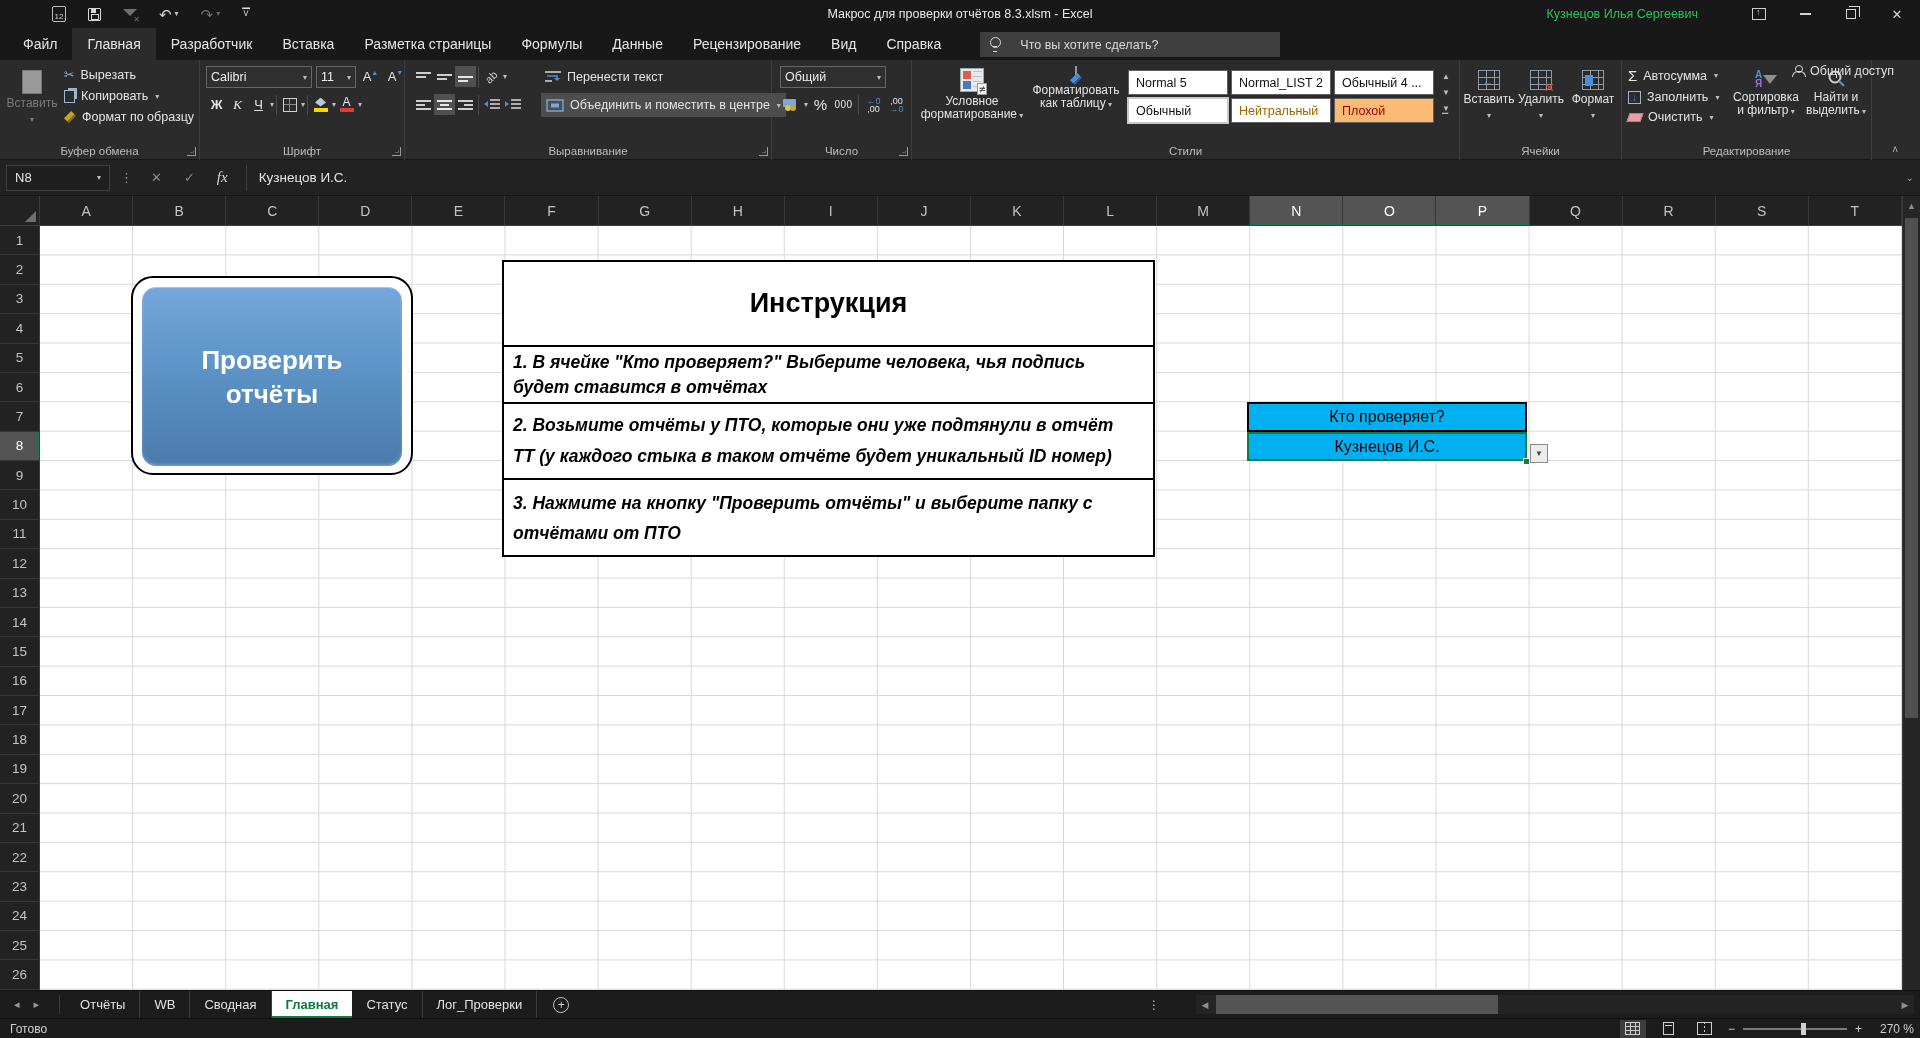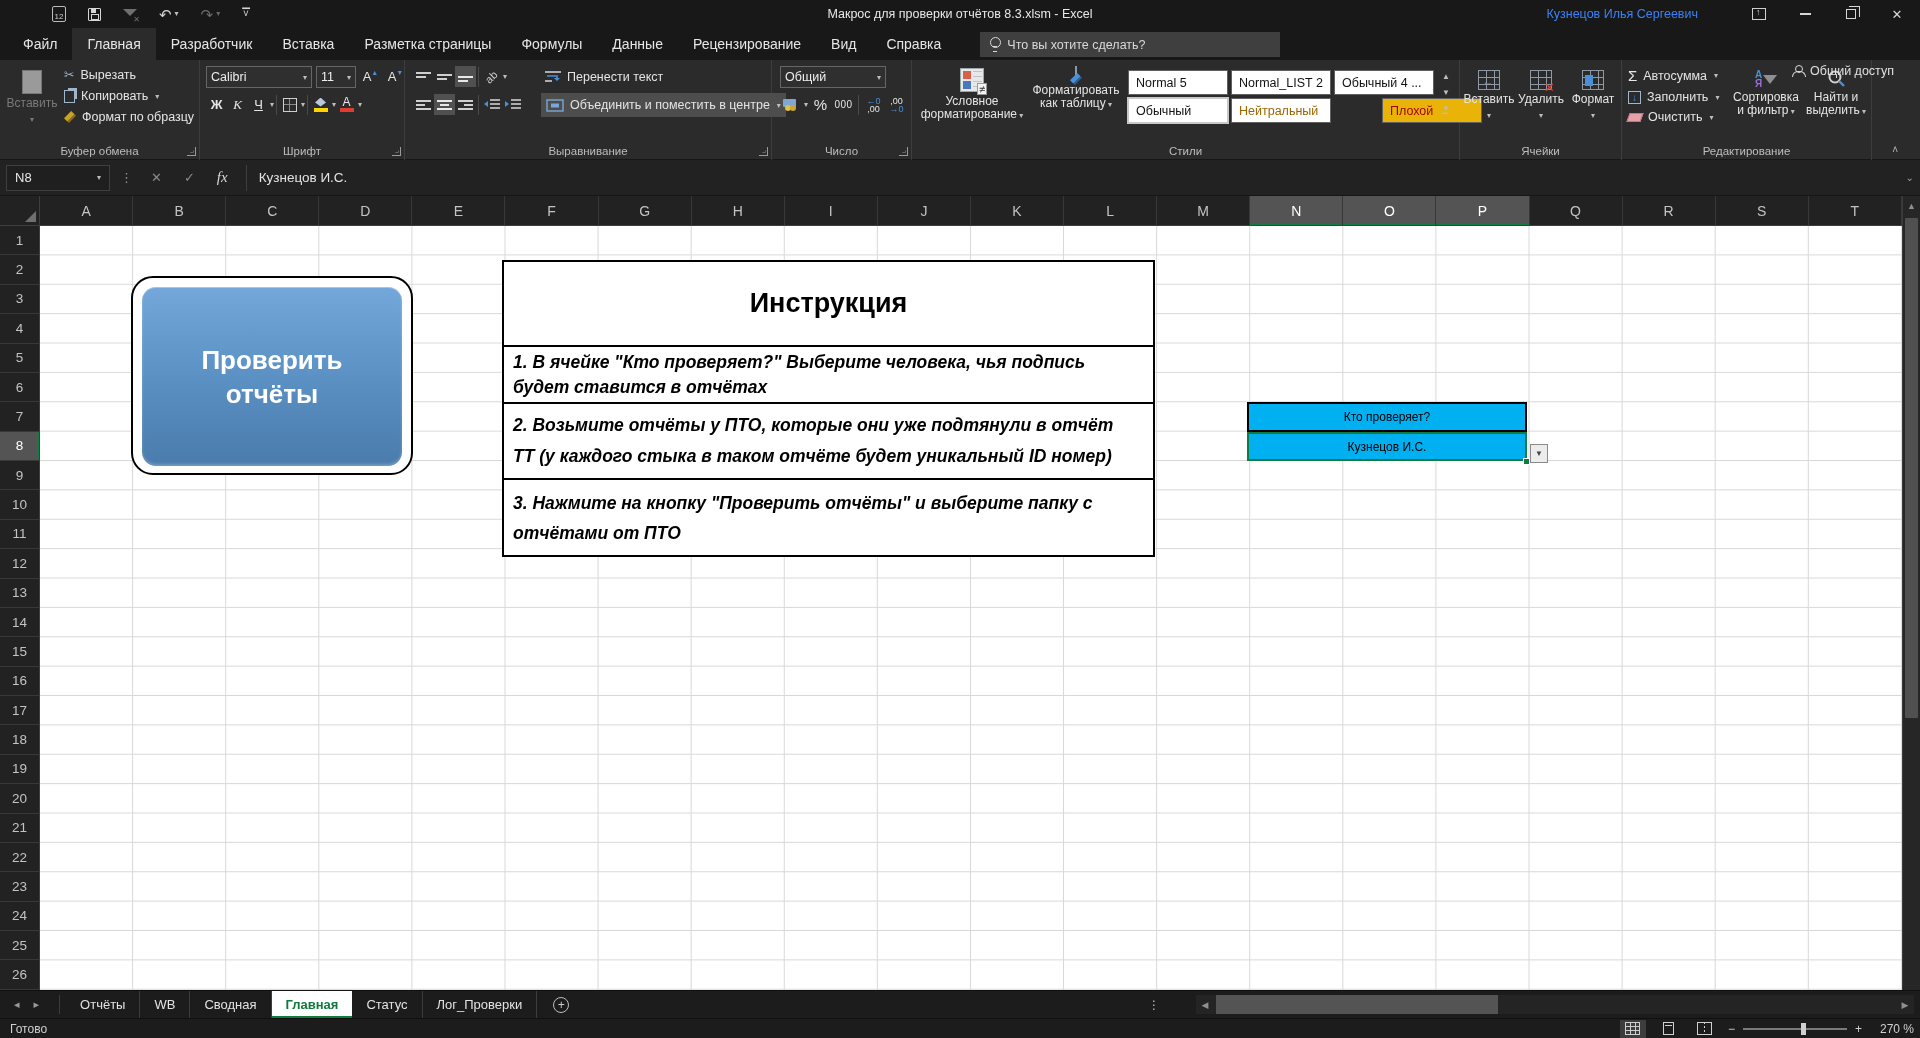--- a/index.html
+++ b/index.html
@@ -19,33 +19,33 @@
   .dd-sm.dis { color:#666; }
   .paste12 { width:14px; height:16px; border:1px solid #bbb; border-radius:2px; font-size:8px; color:#ccc; display:flex; align-items:flex-end; justify-content:center; }
   .floppy { width:13px; height:13px; border:1.5px solid #d6d6d6; border-radius:1px; position:relative; }
   .floppy:before { content:""; position:absolute; left:2px; top:0; width:5px; height:4px; background:#d6d6d6; }
   .floppy:after { content:""; position:absolute; left:2px; bottom:0; width:6px; height:4px; border:1px solid #d6d6d6; }
   .funnelx { position:relative; width:14px; height:13px; }
   .funnelx:before { content:""; position:absolute; left:0; top:1px; border-left:7px solid transparent; border-right:7px solid transparent; border-top:7px solid #6f6f6f; }
   .funnelx:after { content:"✕"; position:absolute; right:-3px; bottom:-3px; font-size:8px; color:#6f6f6f; }
   .tb-title { position:absolute; left:50%; transform:translateX(-50%); color:#e8e8e8; font-size:12.5px; white-space:nowrap; }
   .tb-right { position:absolute; right:0; top:0; height:28px; display:flex; align-items:center; }
-  .tb-user { color:#3b82f6; font-size:12.5px; margin-right:38px;margin-left:44px; }
+  .tb-user { color:#22c55e; font-size:12.5px; margin-right:38px;margin-left:44px; }
   .wbtn { width:46px; height:28px; display:flex; align-items:center; justify-content:center; color:#d6d6d6; font-size:13px; }
   .ribopt { width:14px; height:12px; border:1px solid #cfcfcf; position:relative; }
   .ribopt:before { content:"↑"; position:absolute; left:3px; top:-2px; font-size:9px; color:#cfcfcf; }
   .minus { width:11px; height:1.5px; background:#d6d6d6; }
   .restore { width:10px; height:10px; border:1px solid #d6d6d6; position:relative; }
   .restore:before { content:""; position:absolute; left:2px; top:-4px; width:10px; height:10px; border:1px solid #d6d6d6; border-left:none; border-bottom:none; }
   
   .tabrow { position:absolute; left:0; top:28px; width:1920px; height:32px; background:#181818; display:flex; align-items:stretch; }
   .rtabs { display:flex; padding-left:8px; }
   .rtab { padding:0 15px; display:flex; align-items:center; color:#e6e6e6; font-size:14px; cursor:default; white-space:nowrap; }
   .rtab.active { background:#2b2b2b; }
-  .searchbox { margin-left:24px; margin-top:4px; width:300px; height:25px; background:#3f3f3f; display:flex; align-items:center; padding:0 9px; gap:7px; color:#d9d9d9; font-size:12.5px; align-self:flex-start; }
+  .searchbox { margin-left:24px; margin-top:4px; width:300px; height:25px; background:#3f3f3f; display:flex; align-items:center; padding:0 9px; gap:20px; color:#d9d9d9; font-size:12.5px; align-self:flex-start; }
   .bulb { width:11px; height:15px; position:relative; flex:0 0 auto; }
   .bulb:before { content:""; position:absolute; left:1px; top:0; width:9px; height:9px; border:1.3px solid #d9d9d9; border-radius:50%; }
   .bulb:after { content:""; position:absolute; left:3.5px; bottom:0; width:4px; height:4px; border-bottom:1.3px solid #d9d9d9; border-top:1.3px solid #d9d9d9; }
   
   .ribbon { position:absolute; left:0; top:60px; width:1920px; height:100px; background:#2b2b2b; border-bottom:1px solid #161616; }
   .grp { position:absolute; top:0; height:100px; border-right:1px solid #3d3d3d; }
   .grp-label { position:absolute; bottom:3px; left:0; right:0; text-align:center; font-size:11.5px; color:#bdbdbd; white-space:nowrap; }
   .launcher { position:absolute; right:3px; bottom:4px; width:9px; height:9px; border-right:1px solid #9a9a9a; border-bottom:1px solid #9a9a9a; }
   .launcher:before { content:"⌐"; position:absolute; right:1px; bottom:-1px; font-size:7px; color:#9a9a9a; transform:rotate(180deg); }
   .bigbtn { display:flex; flex-direction:column; align-items:center; justify-content:flex-start; padding-top:6px; gap:3px; color:#e4e4e4; font-size:12px; text-align:center; line-height:13px; }
@@ -53,21 +53,21 @@
   .dis-t { color:#7a7a7a !important; }
   .srow { display:flex; align-items:center; gap:6px; font-size:12.5px; color:#e4e4e4; white-space:nowrap; }
   .combo { background:#2f2f2f; border:1px solid #666; height:22px; display:flex; align-items:center; justify-content:space-between; padding:0 4px; font-size:12.5px; color:#eee; }
   .combo .dd { font-size:8px; color:#bdbdbd; }
   .fbtn { min-width:21px; height:21px; display:flex; align-items:center; justify-content:center; color:#e6e6e6; font-size:13px; }
   .fbtn.on { background:#505050; }
   .vline { width:1px; height:20px; background:#4a4a4a; margin:0 2px; }
   .chip { width:100px; height:25px; display:flex; align-items:center; padding:0 7px; font-size:12.5px; background:#fff; color:#111; border:1px solid #606060; white-space:nowrap; overflow:hidden; }
   .chip.selected { outline:2px solid #c8c8c8; outline-offset:-1px; }
   .chip.neutral { background:#ffffff; color:#9c6500; }
-  .chip.bad { background:#eab308; color:#9c0006;margin-left:48px; }
+  .chip.bad { background:#fdba74; color:#9c0006; }
   .gal-scroll { display:flex; flex-direction:column; justify-content:space-between; width:16px; height:54px; align-items:center; color:#bdbdbd; font-size:8px; padding:2px 0; }
   .share { position:absolute; right:26px; top:4px; display:flex; align-items:center; gap:6px; color:#e0e0e0; font-size:12.5px; }
   .person { width:12px; height:12px; position:relative; }
   .person:before { content:""; position:absolute; left:3px; top:0; width:6px; height:6px; border-radius:50%; border:1.2px solid #d9d9d9; }
   .person:after { content:""; position:absolute; left:0; bottom:0; width:12px; height:5px; border:1.2px solid #d9d9d9; border-bottom:none; border-radius:6px 6px 0 0; }
   .collapse { position:absolute; right:22px; bottom:4px; color:#bdbdbd; font-size:10px; }
   
   .tblic { width:24px; height:22px; background:
       linear-gradient(#cfd6de,#cfd6de); position:relative; border:1px solid #8e99a5;
       background-image:linear-gradient(to right,transparent calc(100% - 1px),#8e99a5 0),linear-gradient(to bottom,transparent calc(100% - 1px),#8e99a5 0);
@@ -103,21 +103,21 @@
   
   .objframe { position:absolute; background:#fff; border:2px solid #000; }
   .bluebtn { position:absolute; border-radius:14px; background:linear-gradient(180deg,#74a7da 0%,#5d93c6 45%,#4a7bac 100%); box-shadow:inset 0 1px 0 rgba(255,255,255,.35), inset 0 -2px 3px rgba(255,255,255,.25); display:flex; align-items:center; justify-content:center; text-align:center; color:#fff; font-weight:bold; }
   .instr { position:absolute; left:502px; top:64px; width:653px; height:297px; border:2px solid #000; background:#fff; display:flex; flex-direction:column; color:#000; }
   .ins-title { height:85px; border-bottom:2px solid #000; display:flex; align-items:center; justify-content:center; font-size:27px; font-weight:bold; }
   .ins-step { font-style:italic; font-weight:600; font-size:17.5px; padding:3px 9px 0 9px; color:#000; }
   .ins-step .ln { white-space:nowrap; }
   .ins-s0 { height:57px; border-bottom:2px solid #000; line-height:25px; }
   .ins-s1 { height:76px; border-bottom:2px solid #000; line-height:31px; padding-top:6px; }
   .ins-s2 { flex:1; line-height:30px; padding-top:8px; }
-  .cyan { position:absolute; left:1247px; width:280px; background:#00B0F0; color:#000; display:flex; align-items:center; justify-content:center; font-size:12px; }
+  .cyan { position:absolute; left:1247px; width:280px; background:#00B0F0; color:#000; display:flex; align-items:center; justify-content:center; font-size:16px; }
   .valdd { position:absolute; left:1530px; top:248px; width:18px; height:19px; background:#ececec; border:1px solid #8a8a8a; display:flex; align-items:center; justify-content:center; color:#444; font-size:8px; }
   .handle { position:absolute; left:1523px; top:262px; width:7px; height:7px; background:#107C41; border:1px solid #fff; }
   
   .tabbar { position:absolute; left:0; top:990px; width:1920px; height:28px; background:#1c1c1c; display:flex; align-items:stretch; border-top:1px solid #101010; }
   .snav { display:flex; align-items:center; gap:14px; padding:0 14px 0 14px; color:#9a9a9a; font-size:11px; }
   .tabsep { width:1px; background:#3c3c3c; margin:4px 6px; }
   .stabs { display:flex; align-items:stretch; }
   .stab { display:flex; align-items:center; padding:0 14px; color:#e2e2e2; font-size:13px; border-right:1px solid #3c3c3c; white-space:nowrap; }
   .stab.active { background:#fff; color:#0e7a3d; font-weight:bold; box-shadow:inset 0 -2px 0 #107C41; border-right:none; }
   .addsheet { display:flex; align-items:center; margin-left:16px; }

